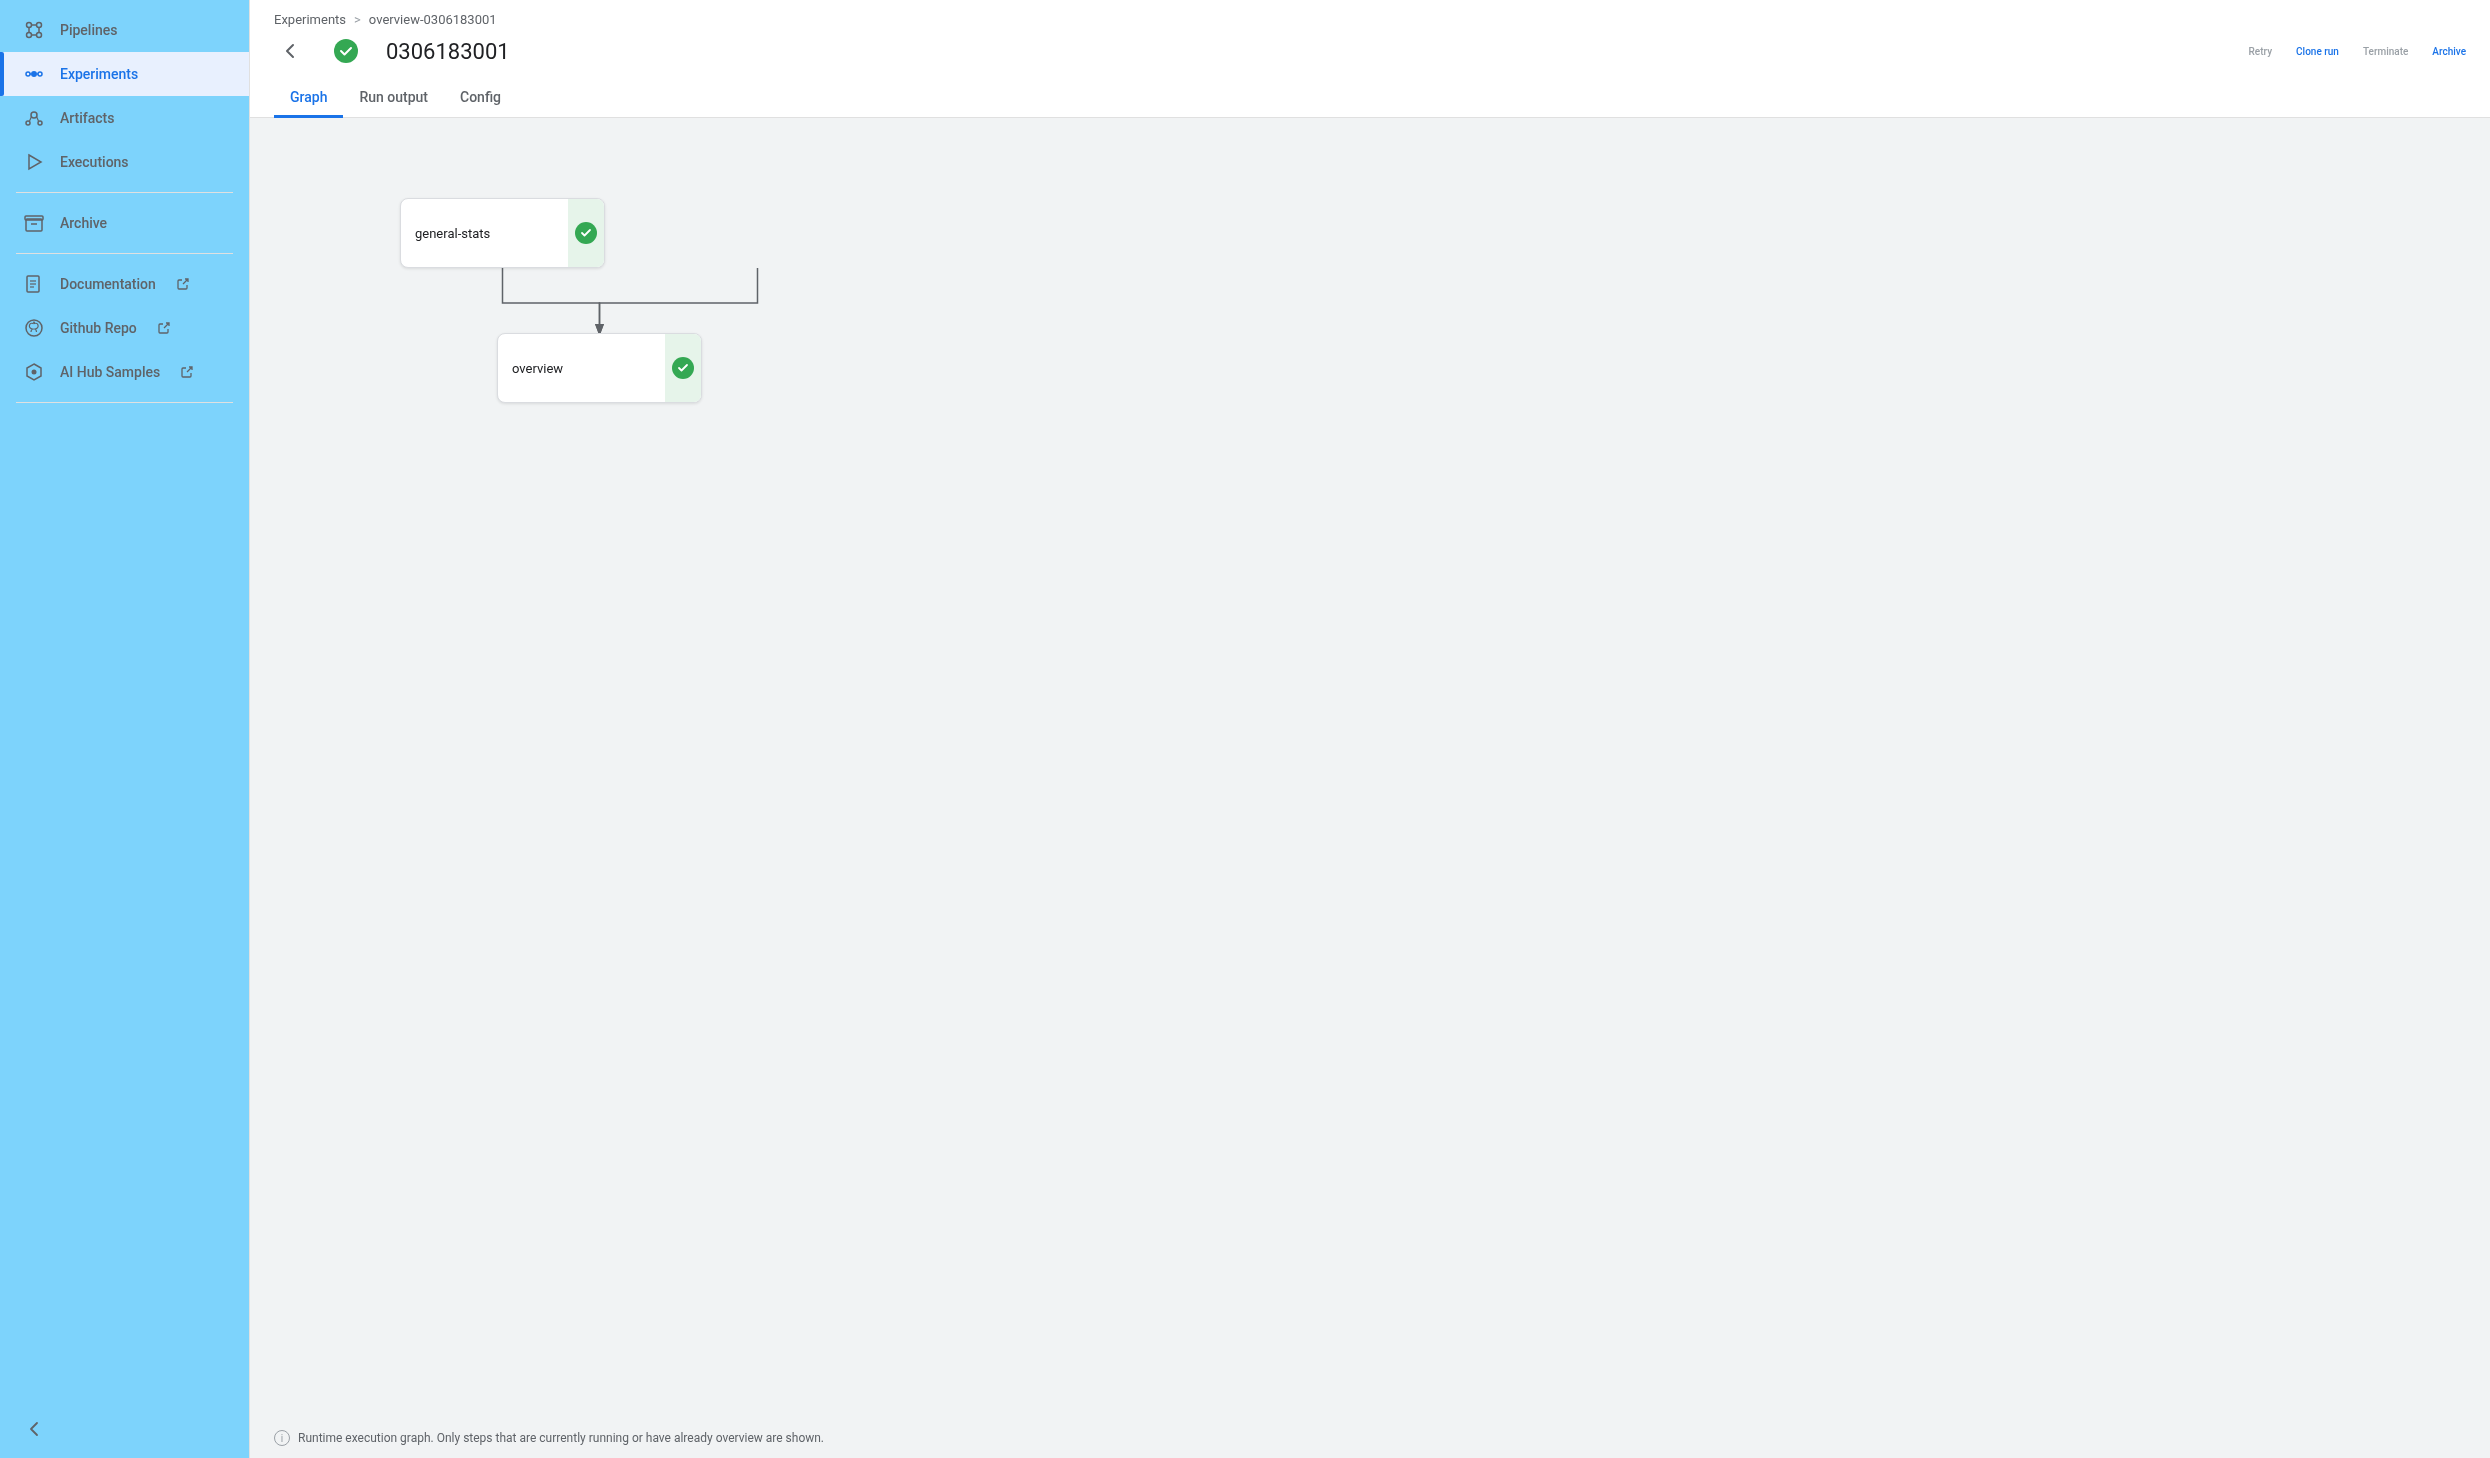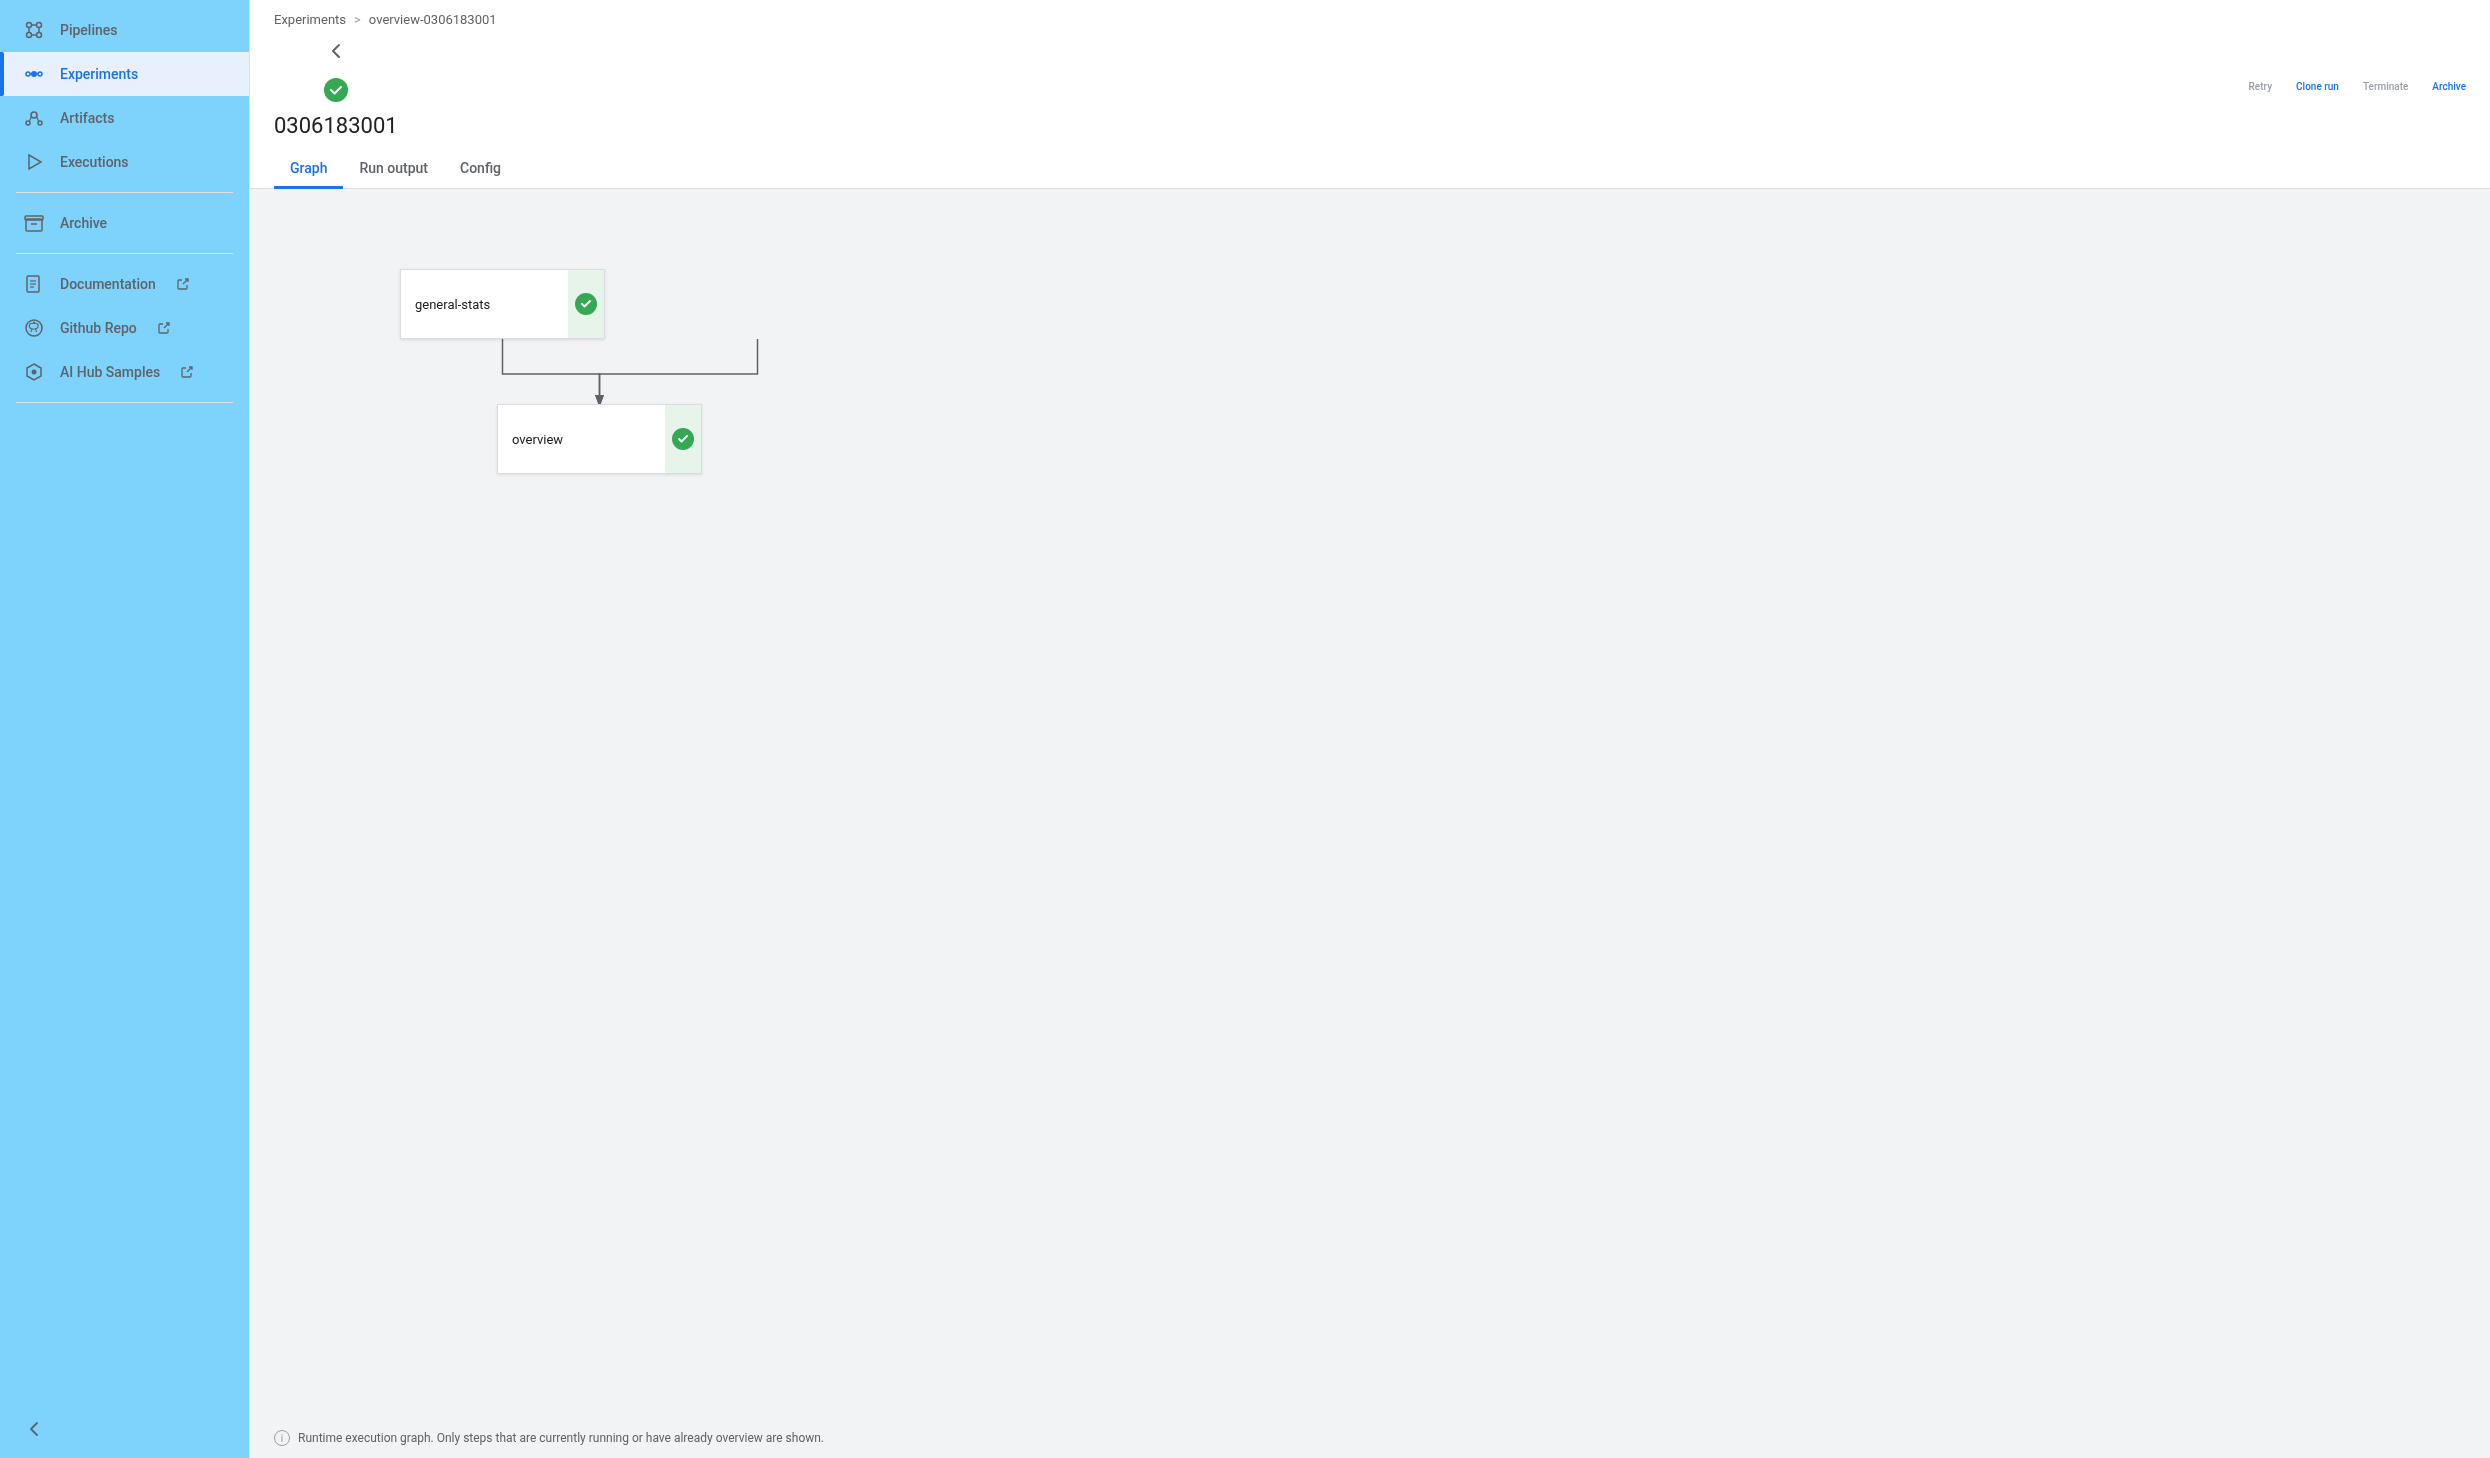--- a/index.html
+++ b/index.html
@@ -102,22 +102,21 @@
 
     .title-row {
       display: flex;
       align-items: center;
       justify-content: space-between;
       margin-bottom: 0;
     }
     .title-left {
       display: flex;
       align-items: center;
-      gap: 11px;
-      flex-direction: column;
+      gap: 28px;
     }
     .back-btn {
       width: 32px;
       height: 32px;
       display: flex;
       align-items: center;
       justify-content: center;
       cursor: pointer;
       border-radius: 50%;
       color: #5f6368;
@@ -190,21 +189,21 @@
       flex: 1;
       position: relative;
       overflow: hidden;
     }
 
     
     .node {
       position: absolute;
       background: #fff;
       border: 1px solid #dadce0;
-      border-radius: 0;
+      border-radius: 8px;
       display: flex;
       align-items: stretch;
       box-shadow: 0 1px 3px rgba(0,0,0,0.1);
       overflow: hidden;
     }
     .node-label {
       padding: 12px 14px;
       font-size: 13px;
       color: #202124;
       flex: 1;

